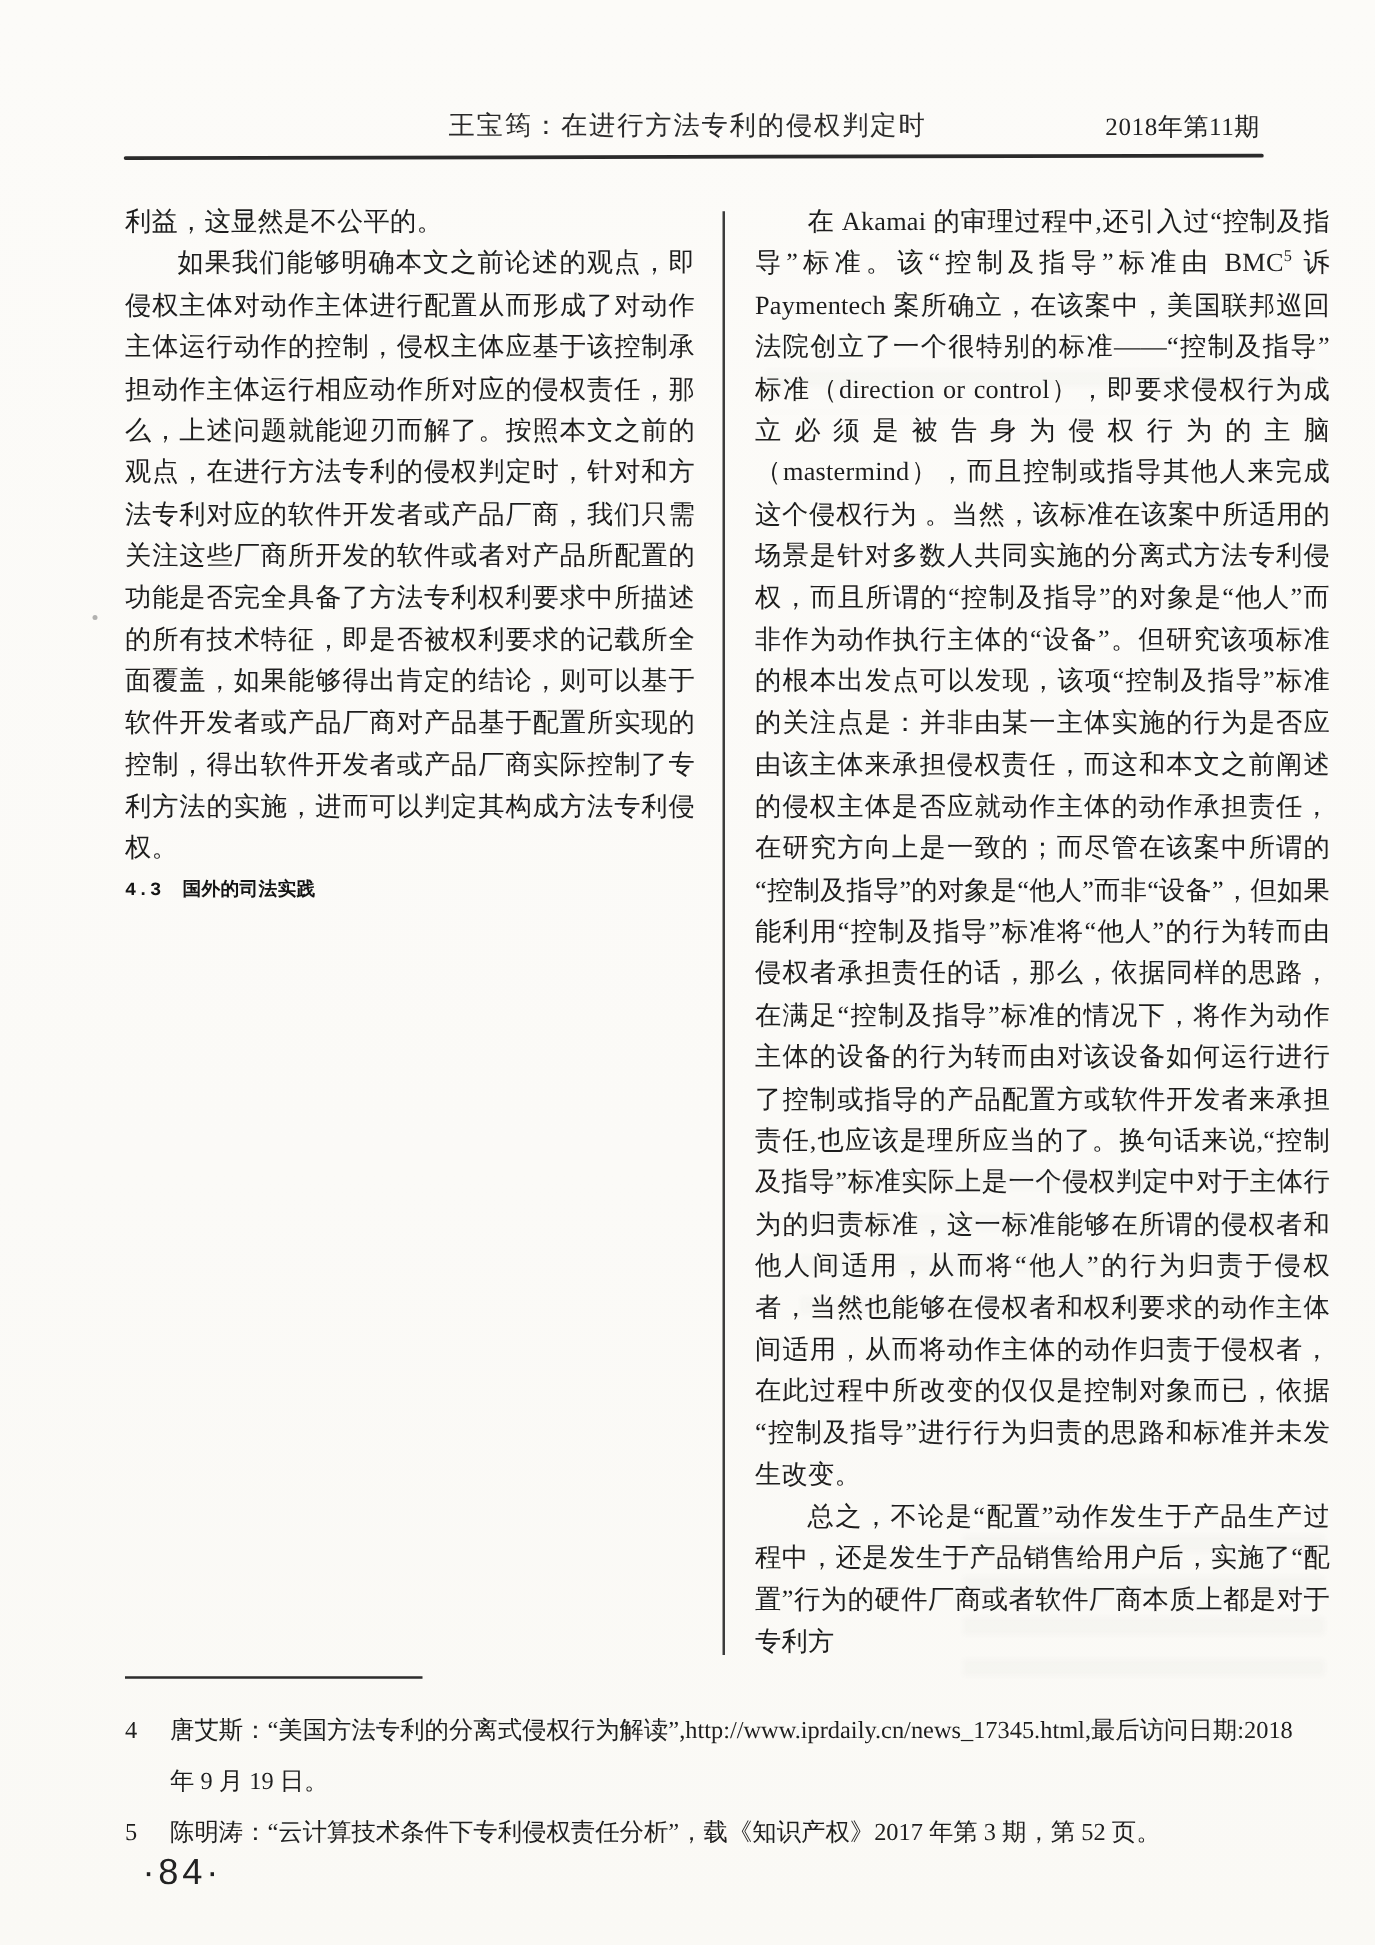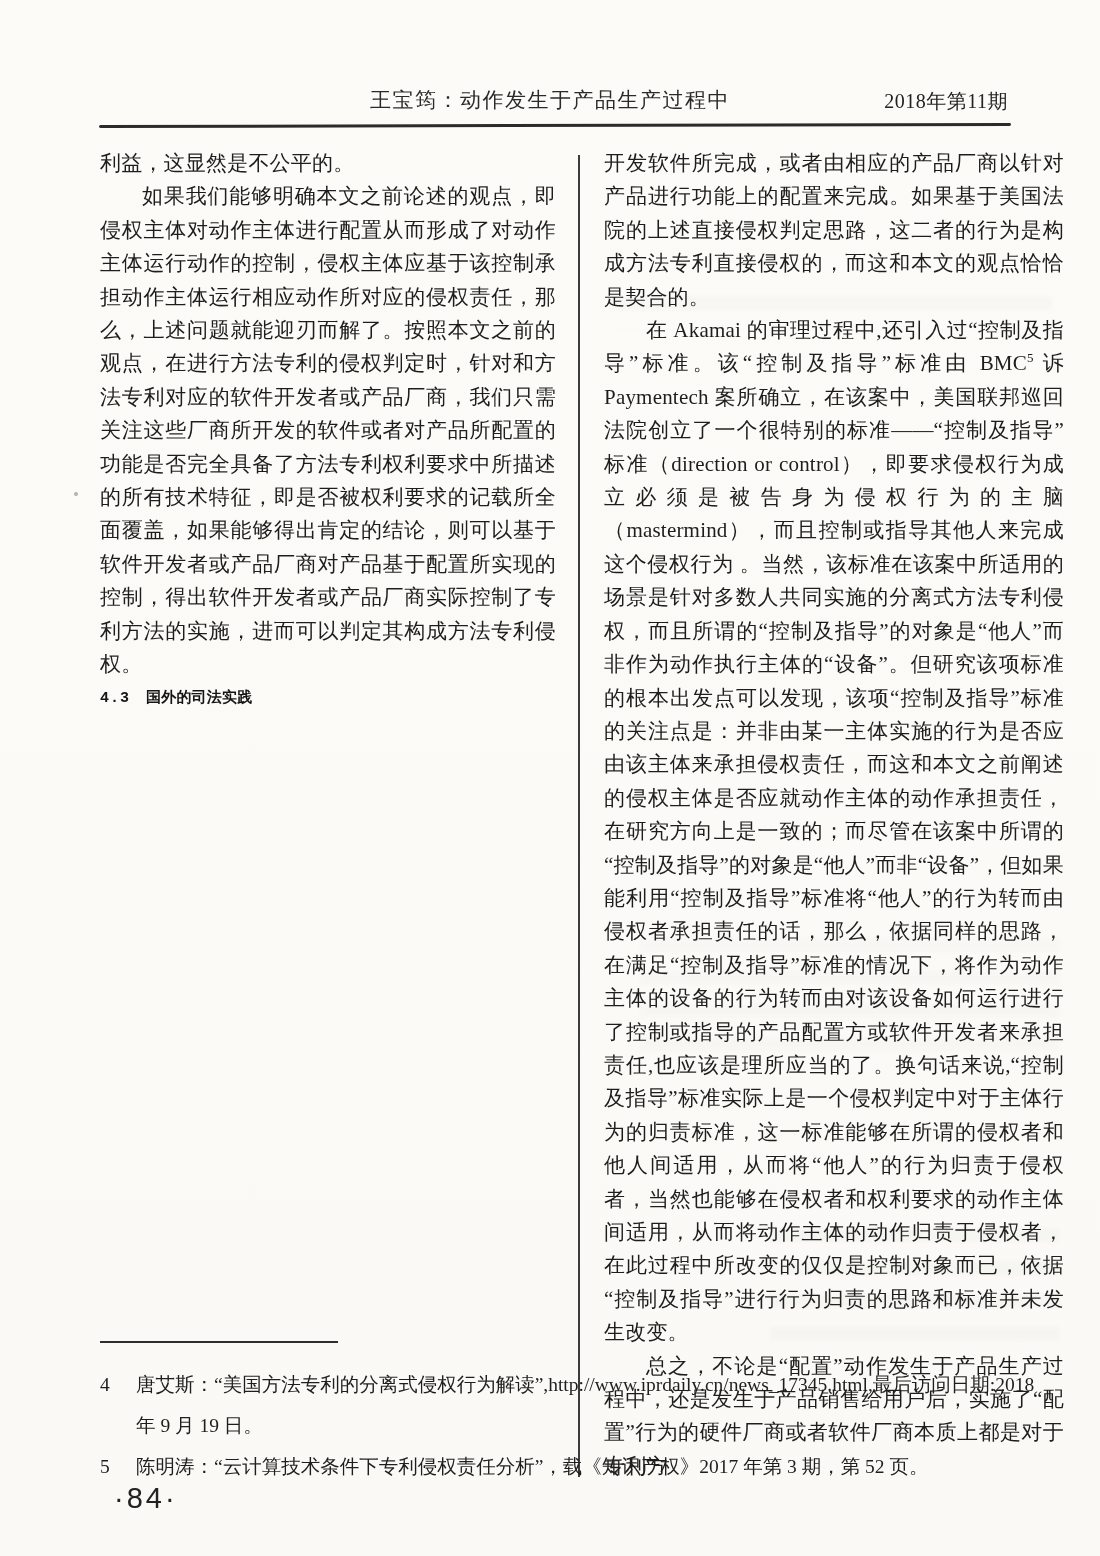--- a/index.html
+++ b/index.html
@@ -22,21 +22,21 @@
   .header-issue{
     position:absolute;top:88px;right:92px;
     font-size:20px;letter-spacing:.5px;color:#222;text-align:right;
   }
   .header-rule{
     position:absolute;top:124px;left:99px;width:912px;height:3px;
     background:#2b2b2b;border-radius:2px;transform:rotate(-.12deg);
   }
   
   .columns{
-    position:absolute;top:147px;left:100px;width:966px;
+    position:absolute;top:161px;left:100px;width:966px;
     display:flex;align-items:stretch;
   }
   .col{
     font-size:21px;line-height:33.4px;text-align:justify;
     letter-spacing:.2px;
   }
   .col-left{width:456px;}
   .col-right{width:460px;}
   .col-divider{
     width:2px;background:#3c3c3c;
@@ -87,36 +87,35 @@
   .ghost-dot{
     position:absolute;top:492px;left:74px;width:4px;height:4px;border-radius:50%;
     background:#777;opacity:.55;filter:blur(.5px);
   }
 </style>
 </head>
 <body>
 
 <div class="page">
 
-  <div class="header-title">王宝筠：动作发生于产品生产过程中</div>
+  <div class="header-title">王宝筠：在进行方法专利的侵权判定时</div>
   <div class="header-issue">2018年第11期</div>
   <div class="header-rule"></div>
 
   <div class="columns">
 
     <div class="col col-left">
       <p class="para">利益，这显然是不公平的。</p>
       <p class="para indent">如果我们能够明确本文之前论述的观点，即侵权主体对动作主体进行配置从而形成了对动作主体运行动作的控制，侵权主体应基于该控制承担动作主体运行相应动作所对应的侵权责任，那么，上述问题就能迎刃而解了。按照本文之前的观点，在进行方法专利的侵权判定时，针对和方法专利对应的软件开发者或产品厂商，我们只需关注这些厂商所开发的软件或者对产品所配置的功能是否完全具备了方法专利权利要求中所描述的所有技术特征，即是否被权利要求的记载所全面覆盖，如果能够得出肯定的结论，则可以基于软件开发者或产品厂商对产品基于配置所实现的控制，得出软件开发者或产品厂商实际控制了专利方法的实施，进而可以判定其构成方法专利侵权。</p>
       <h4 class="sec-heading"><span class="sec-num">4.3</span><span>国外的司法实践</span></h4>
     </div>
 
     <div class="col-divider"></div>
 
     <div class="col col-right">
-      <p class="para">开发软件所完成，或者由相应的产品厂商以针对产品进行功能上的配置来完成。如果基于美国法院的上述直接侵权判定思路，这二者的行为是构成方法专利直接侵权的，而这和本文的观点恰恰是契合的。</p>
       <p class="para indent"><span>在 Akamai 的审理过程中,还引入过“控制及指导”标准。该“控制及指导”标准由 BMC</span><sup class="fn-ref">5</sup><span> 诉 Paymentech 案所确立，在该案中，美国联邦巡回法院创立了一个很特别的标准——“控制及指导”标准（direction or control），即要求侵权行为成立必须是被告身为侵权行为的主脑（mastermind），而且控制或指导其他人来完成这个侵权行为 。当然，该标准在该案中所适用的场景是针对多数人共同实施的分离式方法专利侵权，而且所谓的“控制及指导”的对象是“他人”而非作为动作执行主体的“设备”。但研究该项标准的根本出发点可以发现，该项“控制及指导”标准的关注点是：并非由某一主体实施的行为是否应由该主体来承担侵权责任，而这和本文之前阐述的侵权主体是否应就动作主体的动作承担责任，在研究方向上是一致的；而尽管在该案中所谓的“控制及指导”的对象是“他人”而非“设备”，但如果能利用“控制及指导”标准将“他人”的行为转而由侵权者承担责任的话，那么，依据同样的思路，在满足“控制及指导”标准的情况下，将作为动作主体的设备的行为转而由对该设备如何运行进行了控制或指导的产品配置方或软件开发者来承担责任,也应该是理所应当的了。换句话来说,“控制及指导”标准实际上是一个侵权判定中对于主体行为的归责标准，这一标准能够在所谓的侵权者和他人间适用，从而将“他人”的行为归责于侵权者，当然也能够在侵权者和权利要求的动作主体间适用，从而将动作主体的动作归责于侵权者，在此过程中所改变的仅仅是控制对象而已，依据“控制及指导”进行行为归责的思路和标准并未发生改变。</span></p>
       <p class="para indent">总之，不论是“配置”动作发生于产品生产过程中，还是发生于产品销售给用户后，实施了“配置”行为的硬件厂商或者软件厂商本质上都是对于专利方</p>
     </div>
 
   </div>
 
   <div class="footnote-sep"></div>
   <div class="footnotes">
     <div class="footnote">
       <span class="fn-num">4</span>

